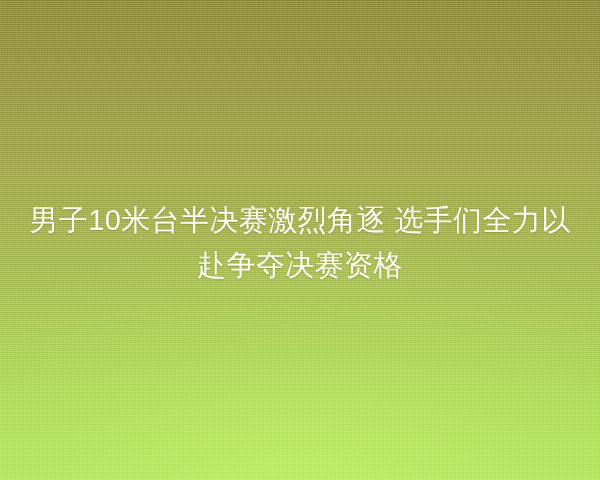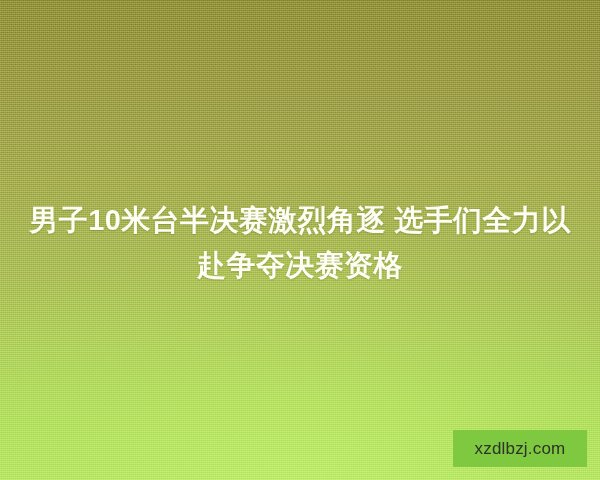--- a/index.html
+++ b/index.html
@@ -77,21 +77,21 @@
 
   
   .headline {
     position: absolute;
     left: 28px;
     right: 28px;
     top: 198px;
     text-align: center;
     font-size: 29px;
     line-height: 45px;
-    font-weight: 700;
+    font-weight: 400;
     color: #fdfdf4;
     letter-spacing: 0.4px;
     text-shadow: 0 1px 2px rgba(70, 80, 20, 0.25);
     white-space: pre-wrap;
   }
 
   
   .watermark {
     position: absolute;
     left: 453px;
@@ -115,17 +115,14 @@
 <body>
 
 <div id="stage">
 
   <div class="bg-gradient"></div>
   <div class="bg-sheen"></div>
   <div class="bg-noise"></div>
 
   <div class="headline">男子10米台半决赛激烈角逐 选手们全力以赴争夺决赛资格</div>
 
-  <div class="watermark">
-    <span class="watermark-text">xzdlbzj.com</span>
-  </div>
 
 </div>
 
 </body></html>

